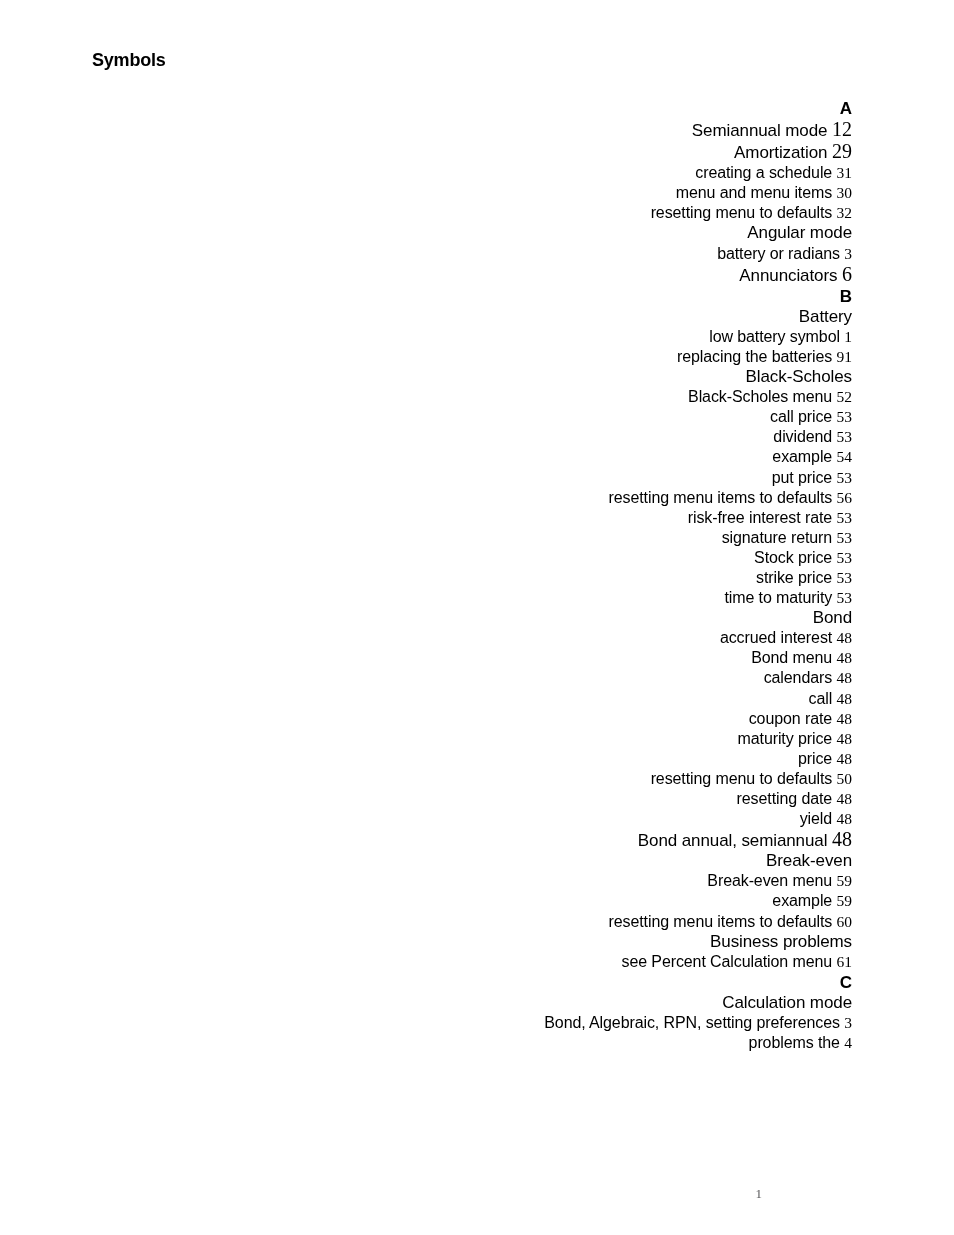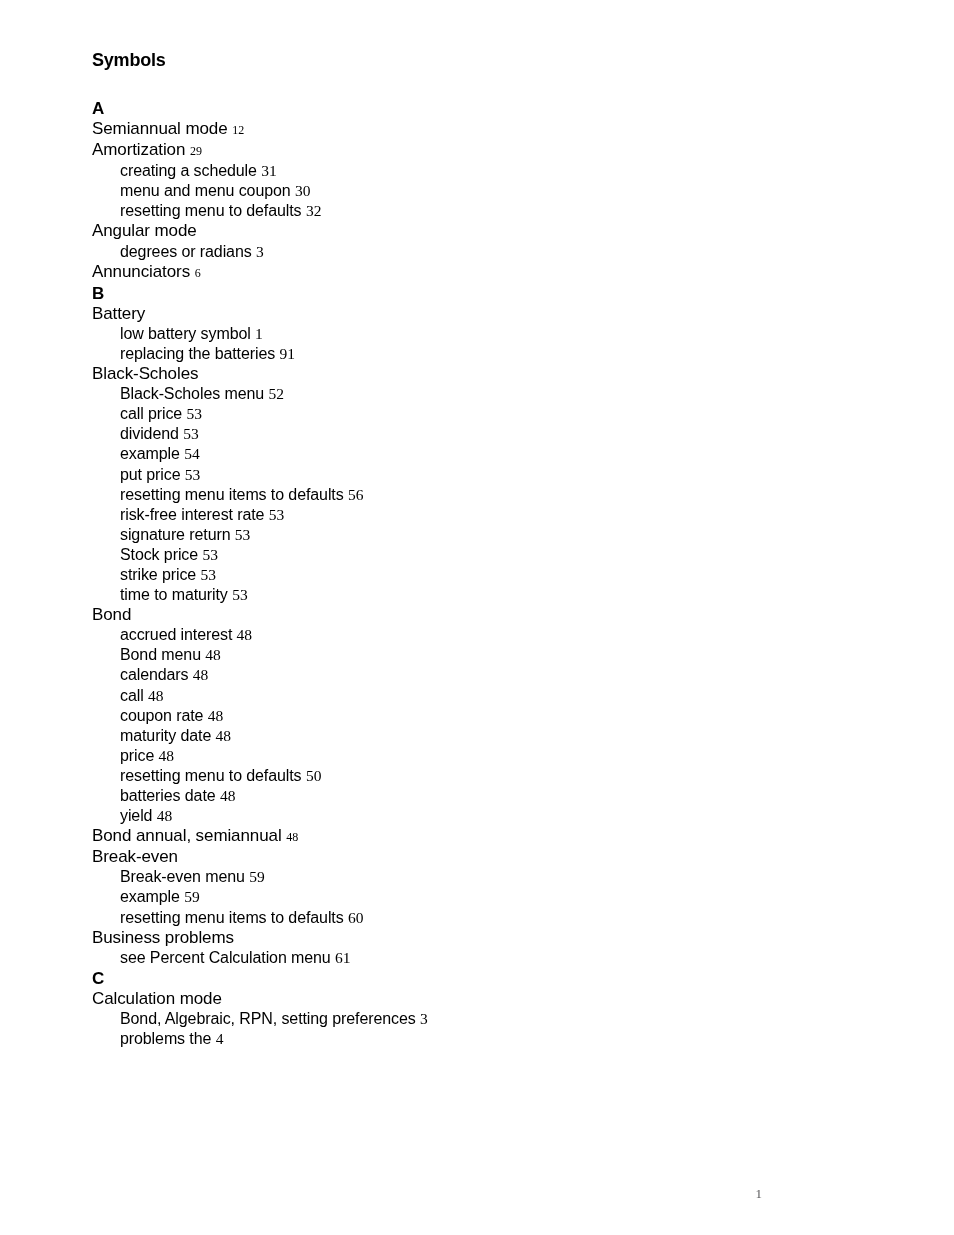--- a/index.html
+++ b/index.html
@@ -14,20 +14,21 @@
     color: #000000;
     position: relative;
     overflow: hidden;
   }
   .page {
     position: absolute;
     left: 0; top: 0;
     width: 848px;
     height: 1235px;
     box-sizing: border-box;
+    text-align: right;
   }
   .page-heading {
     position: absolute;
     left: 92px;
     top: 50px;
     font-size: 18px;
     font-weight: bold;
     letter-spacing: -0.2px;
     line-height: 20px;
   }
@@ -61,21 +62,21 @@
   .entry.level-1 {
     margin-left: 0px;
   }
   .entry.level-2 {
     margin-left: 28px;
     font-size: 16px;
     line-height: 20.1px;
   }
   .pnum {
     font-family: "Liberation Serif", serif;
-    font-size: 12px;
+    font-size: 20px;
     letter-spacing: 0px;
   }
   .entry.level-2 .pnum {
     font-size: 15.5px;
   }
   .page-number {
     position: absolute;
     right: 86px;
     bottom: 33px;
     font-size: 13px;
@@ -89,24 +90,24 @@
 <div class="page">
 
   <div class="page-heading">Symbols</div>
 
   <div class="index-body">
       <div class="section">
         <div class="section-letter">A</div>
         <div class="entry level-1"><span>Semiannual mode</span> <span class="pnum">12</span></div>
         <div class="entry level-1"><span>Amortization</span> <span class="pnum">29</span></div>
         <div class="entry level-2"><span>creating a schedule</span> <span class="pnum">31</span></div>
-        <div class="entry level-2"><span>menu and menu coupon</span> <span class="pnum">30</span></div>
+        <div class="entry level-2"><span>menu and menu items</span> <span class="pnum">30</span></div>
         <div class="entry level-2"><span>resetting menu to defaults</span> <span class="pnum">32</span></div>
         <div class="entry level-1"><span>Angular mode</span></div>
-        <div class="entry level-2"><span>degrees or radians</span> <span class="pnum">3</span></div>
+        <div class="entry level-2"><span>battery or radians</span> <span class="pnum">3</span></div>
         <div class="entry level-1"><span>Annunciators</span> <span class="pnum">6</span></div>
       </div>
       <div class="section">
         <div class="section-letter">B</div>
         <div class="entry level-1"><span>Battery</span></div>
         <div class="entry level-2"><span>low battery symbol</span> <span class="pnum">1</span></div>
         <div class="entry level-2"><span>replacing the batteries</span> <span class="pnum">91</span></div>
         <div class="entry level-1"><span>Black-Scholes</span></div>
         <div class="entry level-2"><span>Black-Scholes menu</span> <span class="pnum">52</span></div>
         <div class="entry level-2"><span>call price</span> <span class="pnum">53</span></div>
@@ -118,24 +119,24 @@
         <div class="entry level-2"><span>signature return</span> <span class="pnum">53</span></div>
         <div class="entry level-2"><span>Stock price</span> <span class="pnum">53</span></div>
         <div class="entry level-2"><span>strike price</span> <span class="pnum">53</span></div>
         <div class="entry level-2"><span>time to maturity</span> <span class="pnum">53</span></div>
         <div class="entry level-1"><span>Bond</span></div>
         <div class="entry level-2"><span>accrued interest</span> <span class="pnum">48</span></div>
         <div class="entry level-2"><span>Bond menu</span> <span class="pnum">48</span></div>
         <div class="entry level-2"><span>calendars</span> <span class="pnum">48</span></div>
         <div class="entry level-2"><span>call</span> <span class="pnum">48</span></div>
         <div class="entry level-2"><span>coupon rate</span> <span class="pnum">48</span></div>
-        <div class="entry level-2"><span>maturity date</span> <span class="pnum">48</span></div>
+        <div class="entry level-2"><span>maturity price</span> <span class="pnum">48</span></div>
         <div class="entry level-2"><span>price</span> <span class="pnum">48</span></div>
         <div class="entry level-2"><span>resetting menu to defaults</span> <span class="pnum">50</span></div>
-        <div class="entry level-2"><span>batteries date</span> <span class="pnum">48</span></div>
+        <div class="entry level-2"><span>resetting date</span> <span class="pnum">48</span></div>
         <div class="entry level-2"><span>yield</span> <span class="pnum">48</span></div>
         <div class="entry level-1"><span>Bond annual, semiannual</span> <span class="pnum">48</span></div>
         <div class="entry level-1"><span>Break-even</span></div>
         <div class="entry level-2"><span>Break-even menu</span> <span class="pnum">59</span></div>
         <div class="entry level-2"><span>example</span> <span class="pnum">59</span></div>
         <div class="entry level-2"><span>resetting menu items to defaults</span> <span class="pnum">60</span></div>
         <div class="entry level-1"><span>Business problems</span></div>
         <div class="entry level-2"><span>see Percent Calculation menu</span> <span class="pnum">61</span></div>
       </div>
       <div class="section">

